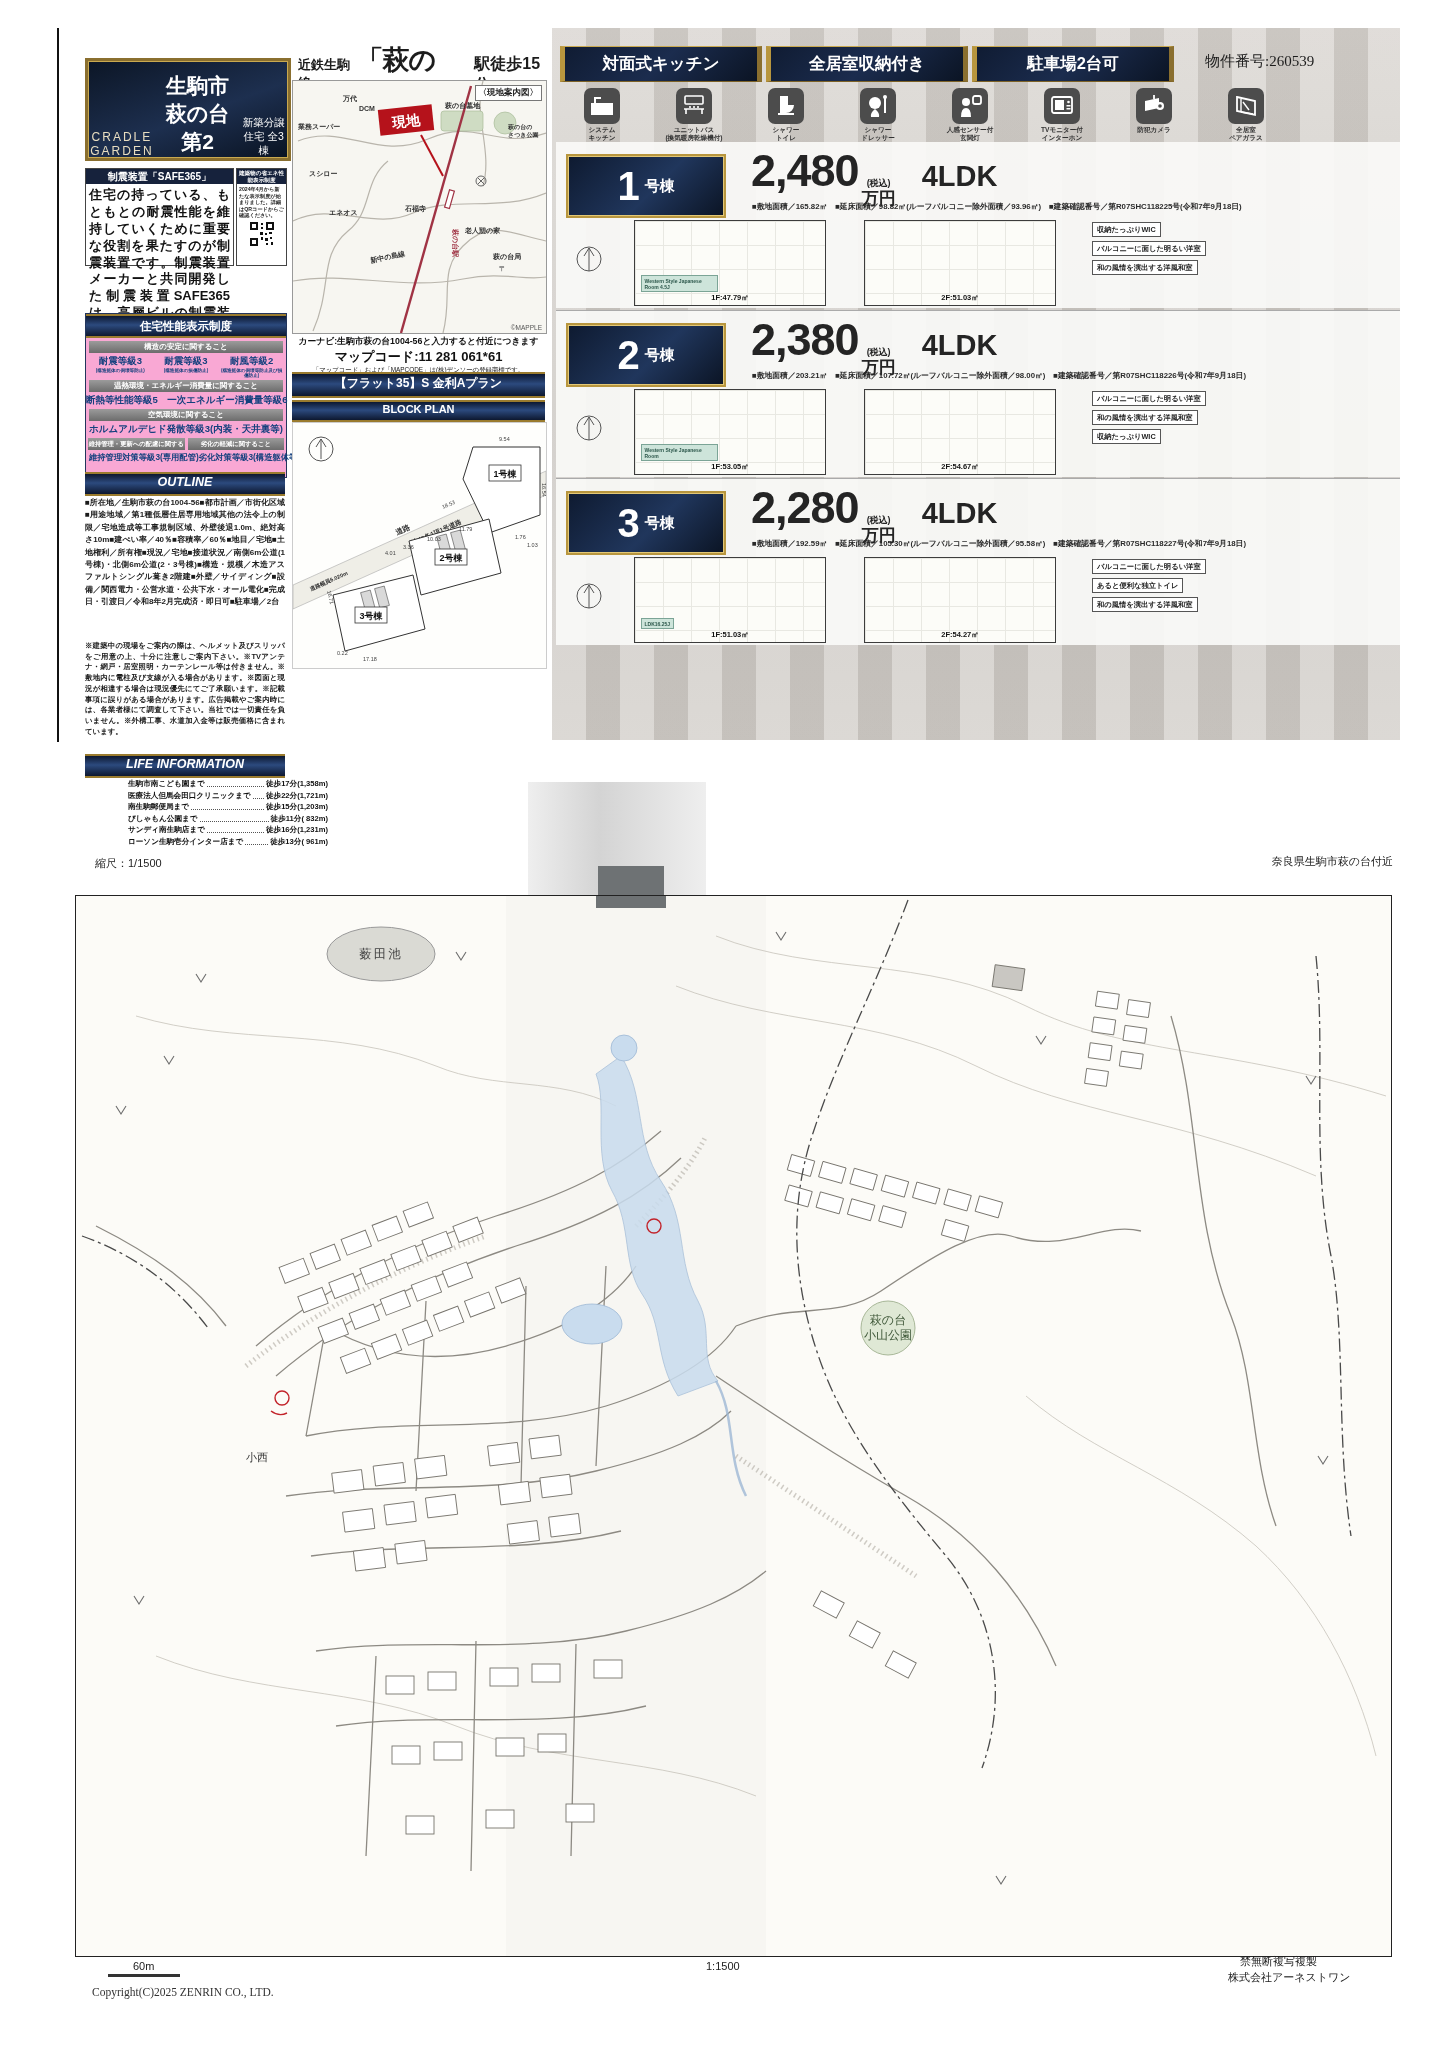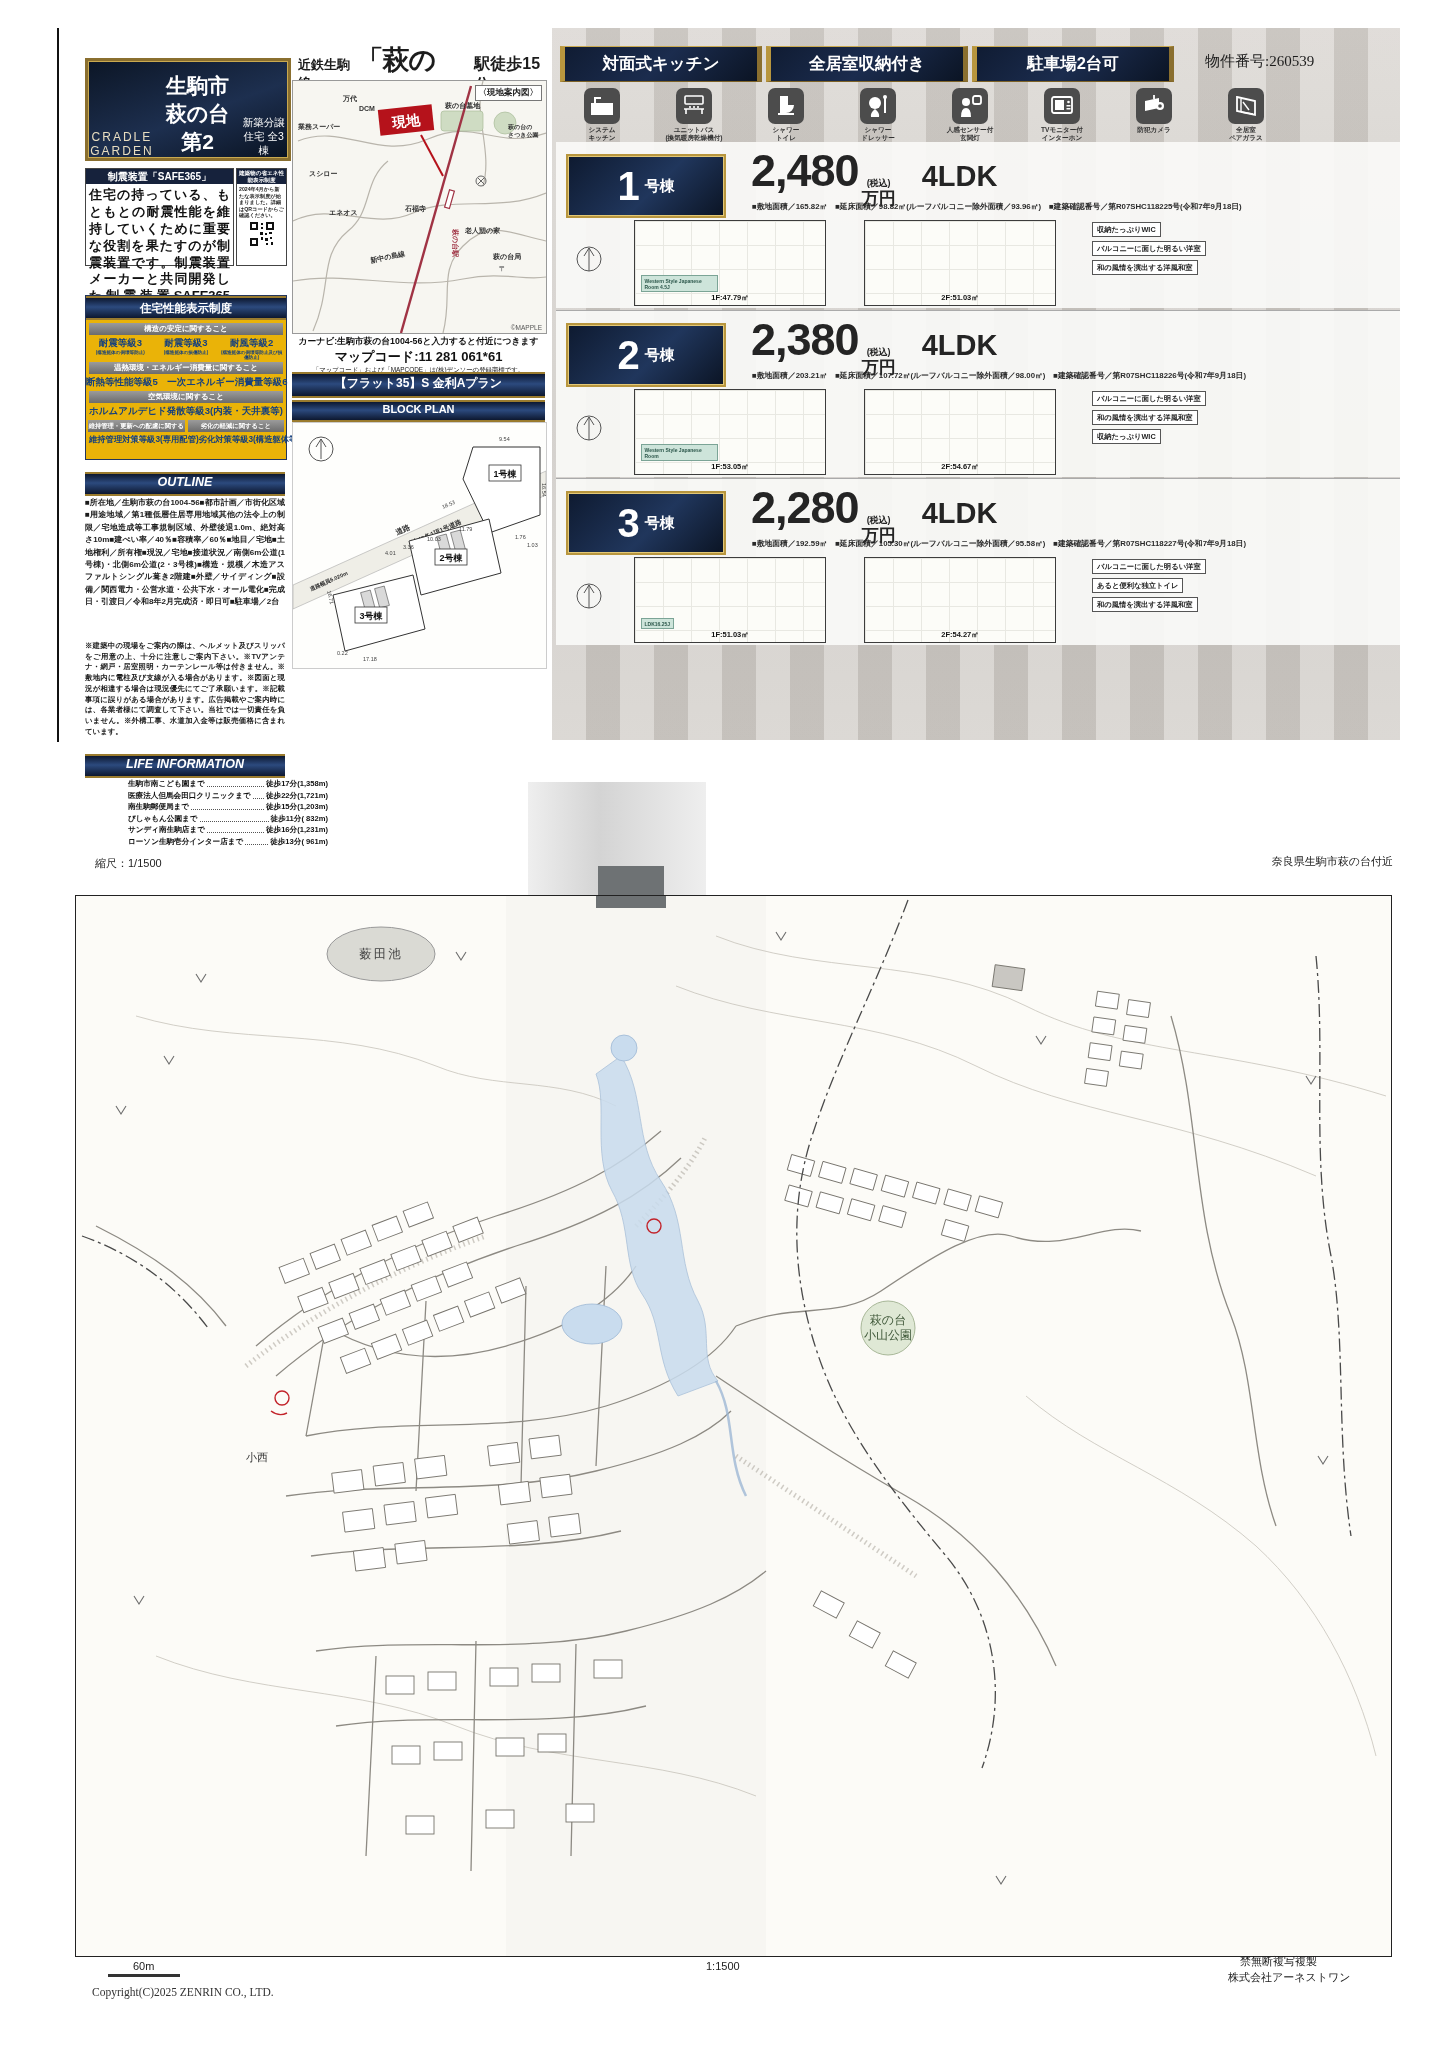--- a/index.html
+++ b/index.html
@@ -22,21 +22,21 @@
     align-items:flex-end;justify-content:center;color:#fff;text-align:center;}
   .brand .eyebrow{font-size:12px;letter-spacing:2px;color:#e8ddc0;}
   .brand .title{font-size:21px;font-weight:bold;margin:3px 0 2px;}
   .brand .sub{font-size:10.5px;}
   .infobox{border:1px solid #444;background:#fff;}
   .infobox .hd{background:#16223c;color:#fff;font-weight:bold;text-align:center;}
   .seismic-hd{font-size:10px;line-height:15px;height:15px;}
   .seismic-bd{font-size:13px;line-height:1.3;padding:3px 3px;font-weight:bold;color:#111;text-align:justify;}
   .energy-hd{font-size:5.6px;line-height:1.2;padding:1px;}
   .energy-bd{font-size:5.2px;line-height:1.25;padding:2px;font-weight:bold;}
-  .perfbox{left:85px;top:295px;width:200px;height:163px;border:1px solid #23355c;background:#eab308;}
+  .perfbox{left:85px;top:313px;width:200px;height:163px;border:1px solid #23355c;background:#f9a8d4;}
   .perf-hd{font-size:11.5px;line-height:16px;height:20px;line-height:20px;}
   .grades{display:flex;justify-content:space-between;padding:2px 2px;}
   .grade{text-align:center;width:33%;}
   .grade .g{font-size:9.5px;font-weight:bold;color:#15407e;white-space:nowrap;}
   .grade .n{font-size:4.6px;color:#15407e;font-weight:bold;}
   .perf-line{font-size:9.5px;font-weight:bold;color:#15407e;text-align:center;padding:2px 0;white-space:nowrap;}
   .perf-split{display:flex;gap:3px;padding:0 2px;}
   .perf-split .bar-gray{flex:1;font-size:6.3px;}
   .perf-last{display:flex;justify-content:space-between;padding:2px 3px;}
   .perf-last div{font-size:8.3px;font-weight:bold;color:#15407e;white-space:nowrap;}

